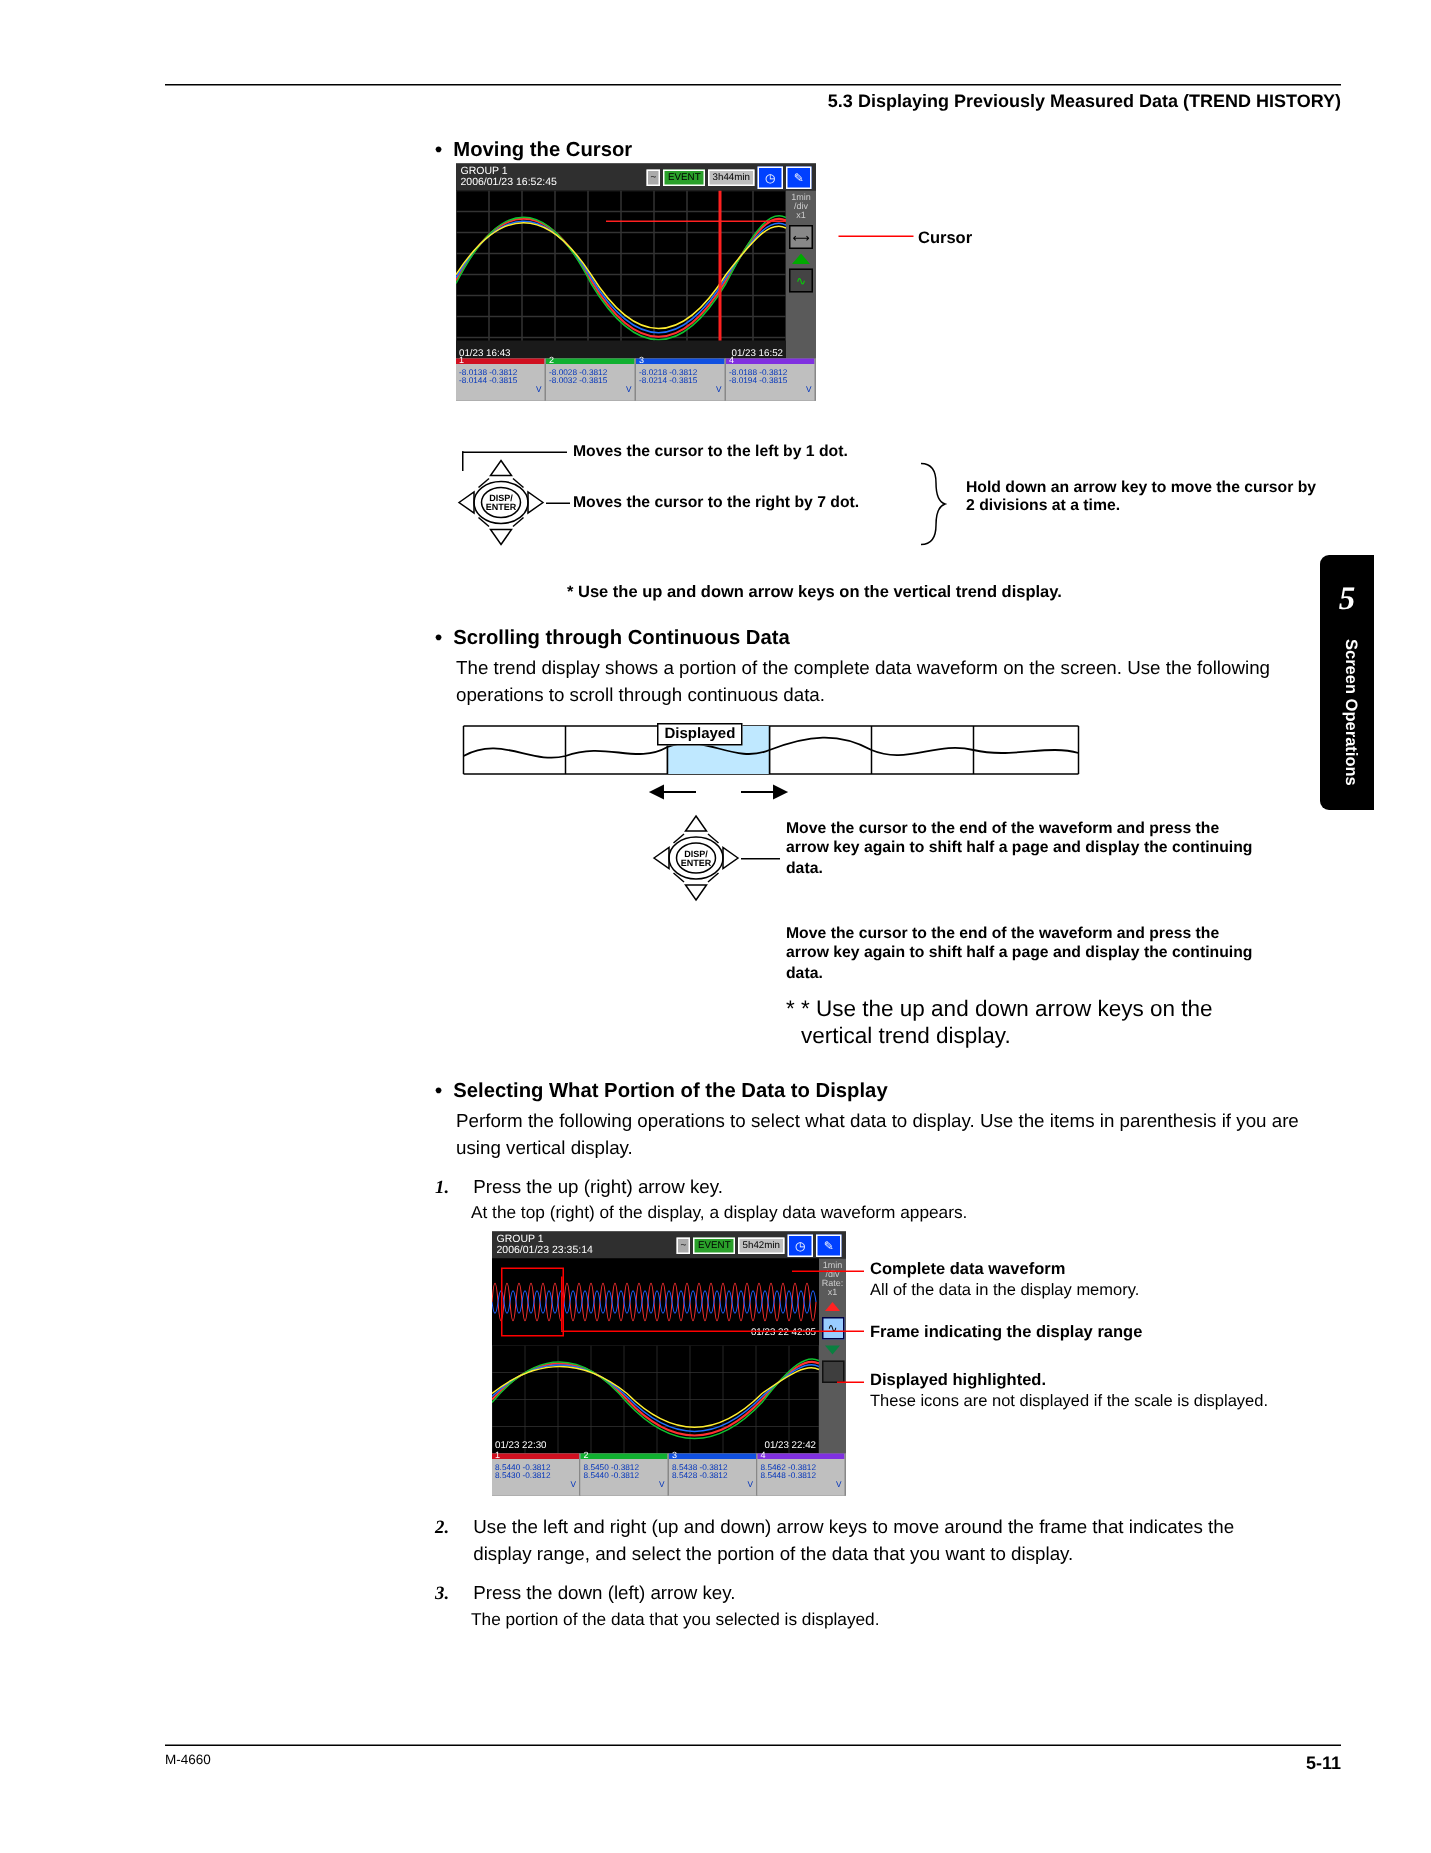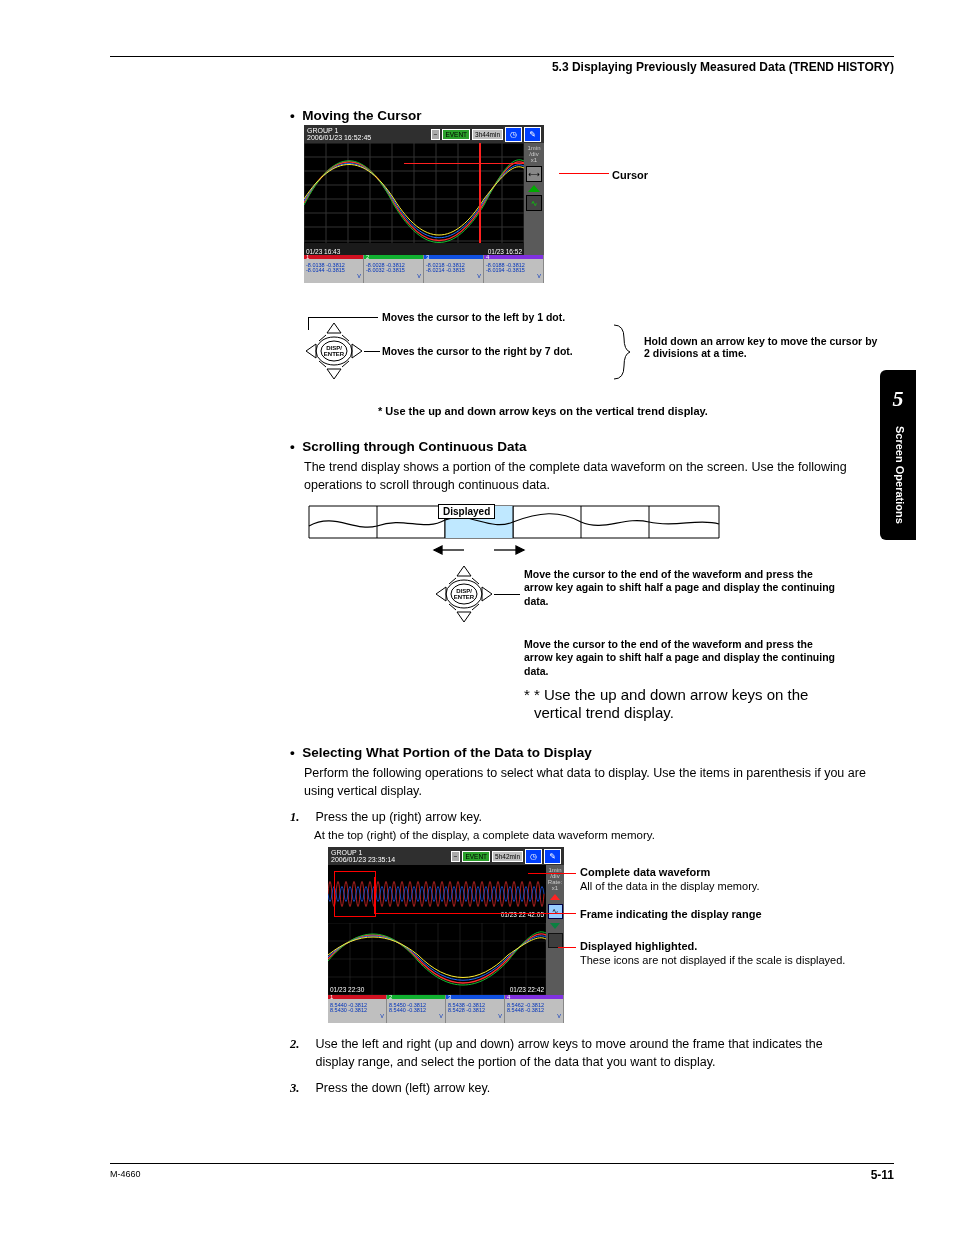--- a/index.html
+++ b/index.html
@@ -3,21 +3,21 @@
 <meta charset="utf-8">
 <style>
   html,body{margin:0;padding:0;background:#fff;font-family:Arial,Helvetica,sans-serif;color:#000}
   .page{width:954px;height:1235px;position:relative;margin:0 auto;background:#fff}
   .rule{position:absolute;left:110px;right:60px;top:56px;border-top:1px solid #000}
   .hdr{position:absolute;right:60px;top:60px;font-size:12px;font-weight:bold}
   .tab{position:absolute;right:38px;top:370px;width:36px;height:170px;background:#000;border-top-left-radius:6px;border-bottom-left-radius:6px;color:#fff}
   .tab .num{position:absolute;top:16px;left:0;right:0;text-align:center;font-size:22px;font-weight:bold;font-style:italic;font-family:Georgia,'Times New Roman',serif}
   .tab .txt{position:absolute;top:56px;left:10px;width:16px;height:110px;writing-mode:vertical-rl;font-size:11px;font-weight:bold;text-align:left}
   .content{position:absolute;left:290px;top:86px;width:580px}
-  .bullet{font-weight:bold;font-size:13.5px;margin-top:22px}
+  .bullet{font-weight:bold;font-size:13.5px;margin-top:6px}
   .body{font-size:12.5px;line-height:1.45;margin:4px 0 4px 14px}
   .fig-cursor{position:relative;width:260px;height:190px;margin:2px 0 6px 14px}
   .fig-cursor .shot{position:absolute;left:0;top:0;width:240px;height:158px;background:#000}
   .fig-cursor .shot-hdr{position:absolute;left:0;top:0;right:0;height:18px;background:#2f2f2f;color:#fff;font-size:7px;padding:2px 3px;box-sizing:border-box}
   .fig-cursor .shot-hdr .ev{position:absolute;right:3px;top:2px;display:flex;gap:2px;align-items:center}
   .fig-cursor .shot-hdr .ev span{background:#2aa02a;color:#000;font-size:6.5px;padding:1px 2px;border:1px solid #fff}
   .fig-cursor .shot-hdr .ev .ico{width:11px;height:11px;background:#0040ff;border:1px solid #fff;display:flex;align-items:center;justify-content:center;color:#fff;font-size:8px}
   .fig-cursor .shot-body{position:absolute;left:0;top:18px;right:20px;bottom:28px;background:#000}
   .fig-cursor .shot-body .grid line{stroke:#333}
   .fig-cursor .curs{position:absolute;left:100px;top:38px;width:140px;height:0;border-top:1.5px solid #ff2020}
@@ -251,21 +251,21 @@
     <div class="txt2c">*&nbsp;<span style="display:inline-block;vertical-align:top;width:300px">* Use the up and down arrow keys on the vertical trend display.</span></div>
   </div>
 
   <div class="sec3">
     <div class="bullet">•&nbsp;&nbsp;<span>Selecting What Portion of the Data to Display</span></div>
     <div class="body">Perform the following operations to select what data to display. Use the items in parenthesis if you are using vertical display.</div>
 
     <div class="step">
       <span class="sn">1.</span>
       <span class="sb">Press the up (right) arrow key.</span>
-      <span class="sub">At the top (right) of the display, a complete data waveform memory.</span>
+      <span class="sub">At the top (right) of the display, a display data waveform appears.</span>
     </div>
 
     <div class="fig3">
       <div class="shot">
         <div class="shot-hdr">
           <span>GROUP 1</span><br>
           <span>2006/01/23 23:35:14</span>
           <div class="ev">
             <span style="background:#aaa">~</span>
             <span>EVENT</span>
@@ -344,20 +344,21 @@
       </div>
     </div>
 
     <div class="step">
       <span class="sn">2.</span>
       <span class="sb" style="display:inline-block;width:520px;vertical-align:top">Use the left and right (up and down) arrow keys to move around the frame that indicates the display range, and select the portion of the data that you want to display.</span>
     </div>
     <div class="step">
       <span class="sn">3.</span>
       <span class="sb">Press the down (left) arrow key.</span>
+      <span class="sub">The portion of the data that you selected is displayed.</span>
     </div>
   </div>
 
 </div>
 
 <div class="ftr">
   <span class="l">M-4660</span>
   <span class="r">5-11</span>
 </div>
 

